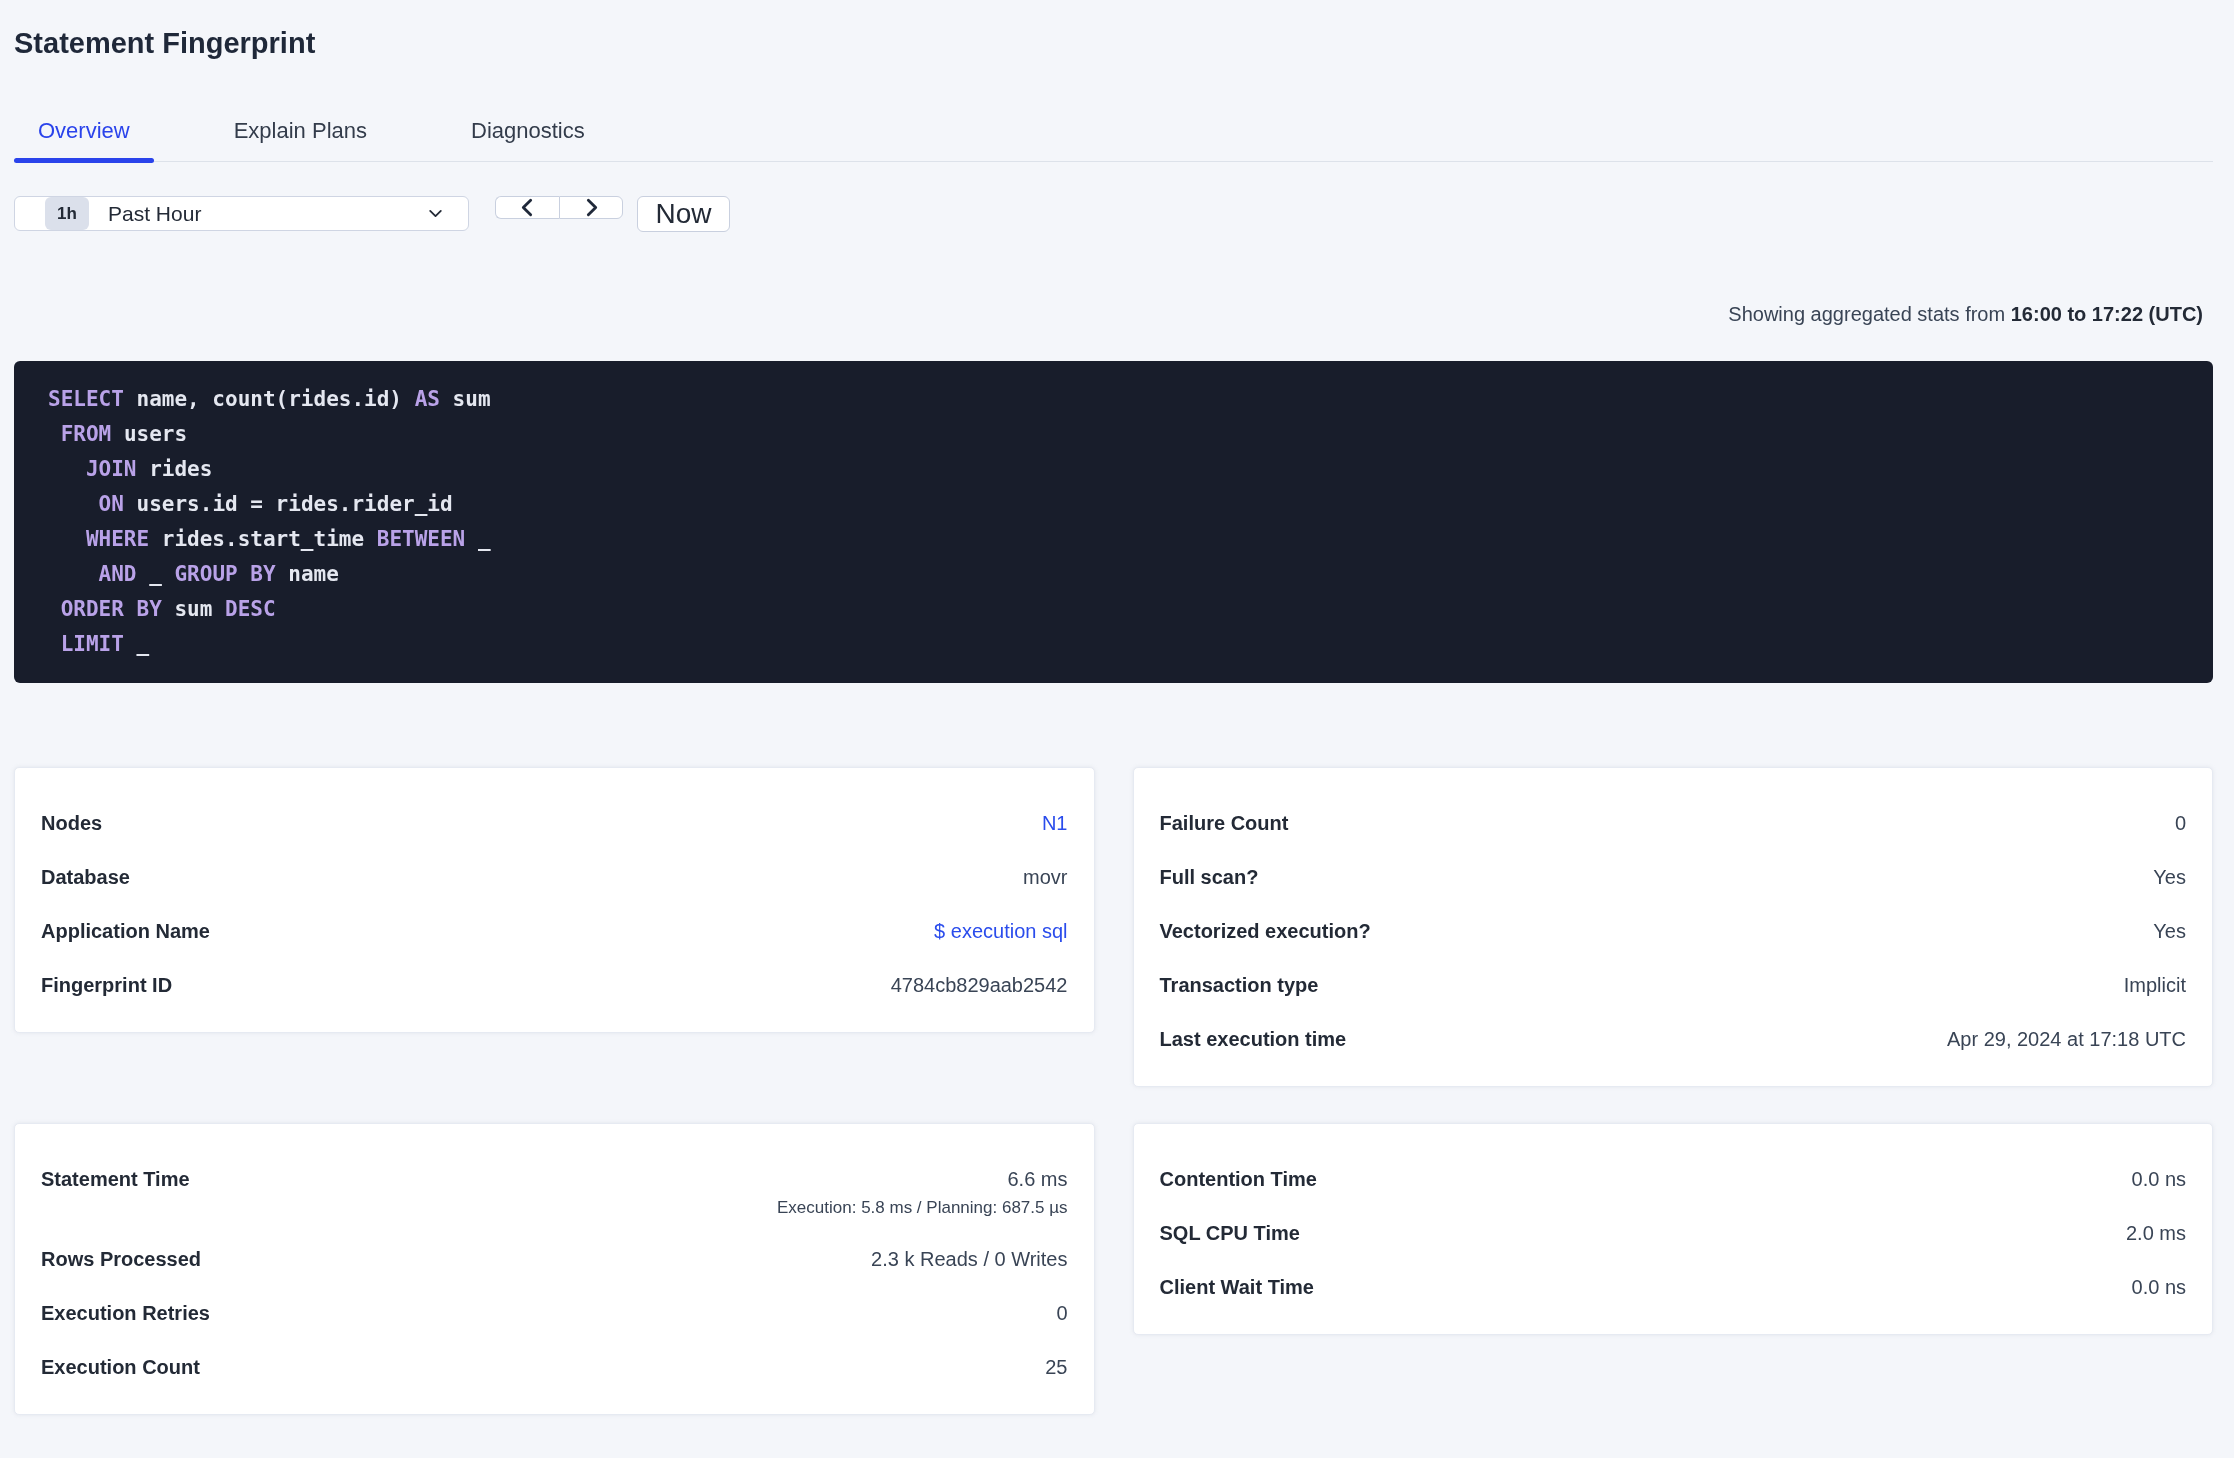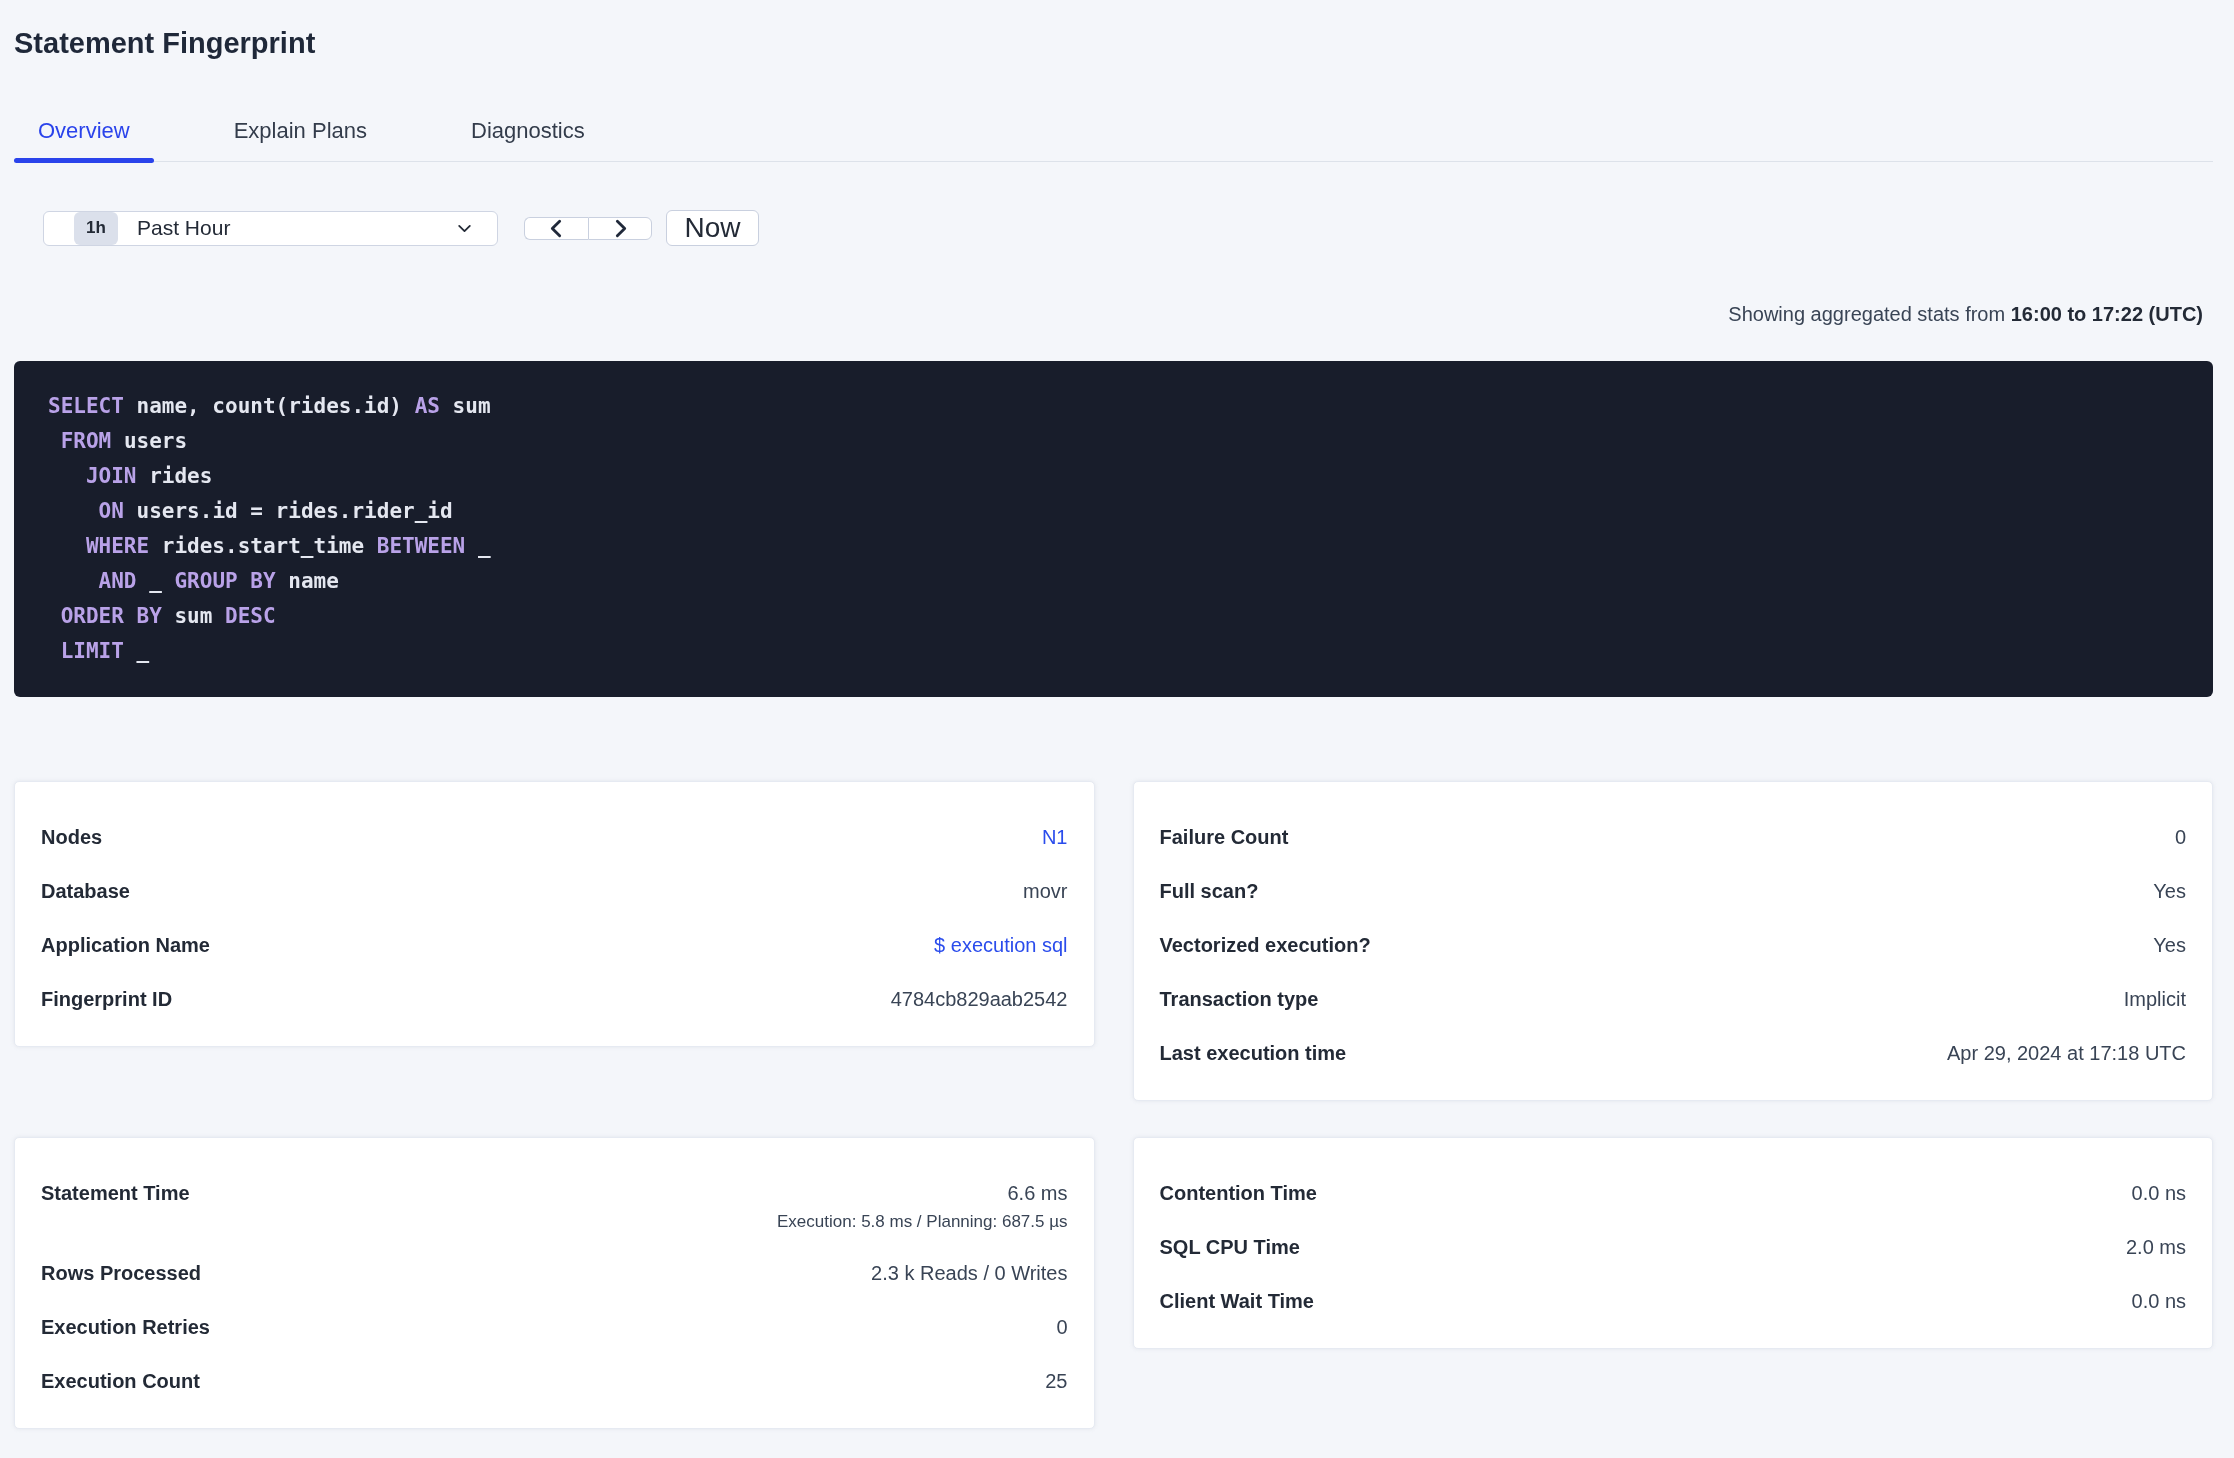--- a/index.html
+++ b/index.html
@@ -12,21 +12,21 @@
   }
   .page{padding:0 21px 0 14px;}
 
   h1.page-title{margin:26px 0 0;font-size:29px;line-height:34px;font-weight:700;color:#1f2839;}
 
   .tabs{margin-top:56px;display:flex;gap:56px;border-bottom:1px solid #dde2ea;}
   .tab{padding:0 24px 15px;font-size:22px;line-height:30px;color:#333c4b;position:relative;cursor:pointer;white-space:nowrap;}
   .tab.active{color:#2a43eb;}
   .tab.active::after{content:"";position:absolute;left:0;right:0;bottom:-2px;height:5px;border-radius:3px;background:#2a43eb;}
 
-  .controls{margin-top:34px;display:flex;align-items:center;height:64px;margin-left:29px;}
+  .controls{margin-top:34px;display:flex;align-items:flex-start;height:64px;}
   .range-select{
     width:455px;box-sizing:border-box;display:flex;align-items:center;
     padding:0 24px 0 30px;background:#fff;border:1px solid #cfd5e3;border-radius:6px;
     cursor:pointer;font:inherit;
   }
   .range-badge{background:#dbe0eb;border-radius:6px;width:44px;height:33px;display:flex;align-items:center;justify-content:center;font-weight:700;font-size:17px;color:#232a36;flex:none;}
   .range-label{margin-left:19px;font-size:21px;color:#232a36;}
   .range-select svg{margin-left:auto;}
 
   .pager{display:flex;margin-left:26px;}
@@ -34,21 +34,21 @@
   .pager button:first-child{border-radius:6px 0 0 6px;border-right:none;}
   .pager button:last-child{border-radius:0 6px 6px 0;border-left:1px solid #c9d0df;}
 
   .now-btn{margin-left:14px;width:93px;box-sizing:border-box;background:#fff;border:1px solid #c9d0df;border-radius:6px;font-family:inherit;font-size:28px;color:#232a36;cursor:pointer;}
 
   .stats-line{margin:42px 10px 0;font-size:20px;line-height:24px;color:#394455;text-align:right;}
   .stats-line strong{color:#232a36;font-weight:700;}
 
   .sql-box{
     margin:35px 0 12px;background:#181d2b;border-radius:6px;
-    padding:28px 34px;min-height:280px;box-sizing:content-box;
+    padding:21px 34px;min-height:280px;box-sizing:content-box;
   }
   .sql-line{
     font-family:"DejaVu Sans Mono","Liberation Mono",monospace;
     font-size:21px;line-height:35px;font-weight:700;white-space:pre;
   }
   .sql-kw{color:#b9a2e8;}
   .sql-plain{color:#e4e7f0;}
 
   .cards{margin-top:84px;display:grid;grid-template-columns:1fr 1fr;column-gap:38px;row-gap:36px;align-items:start;}
   .card{

